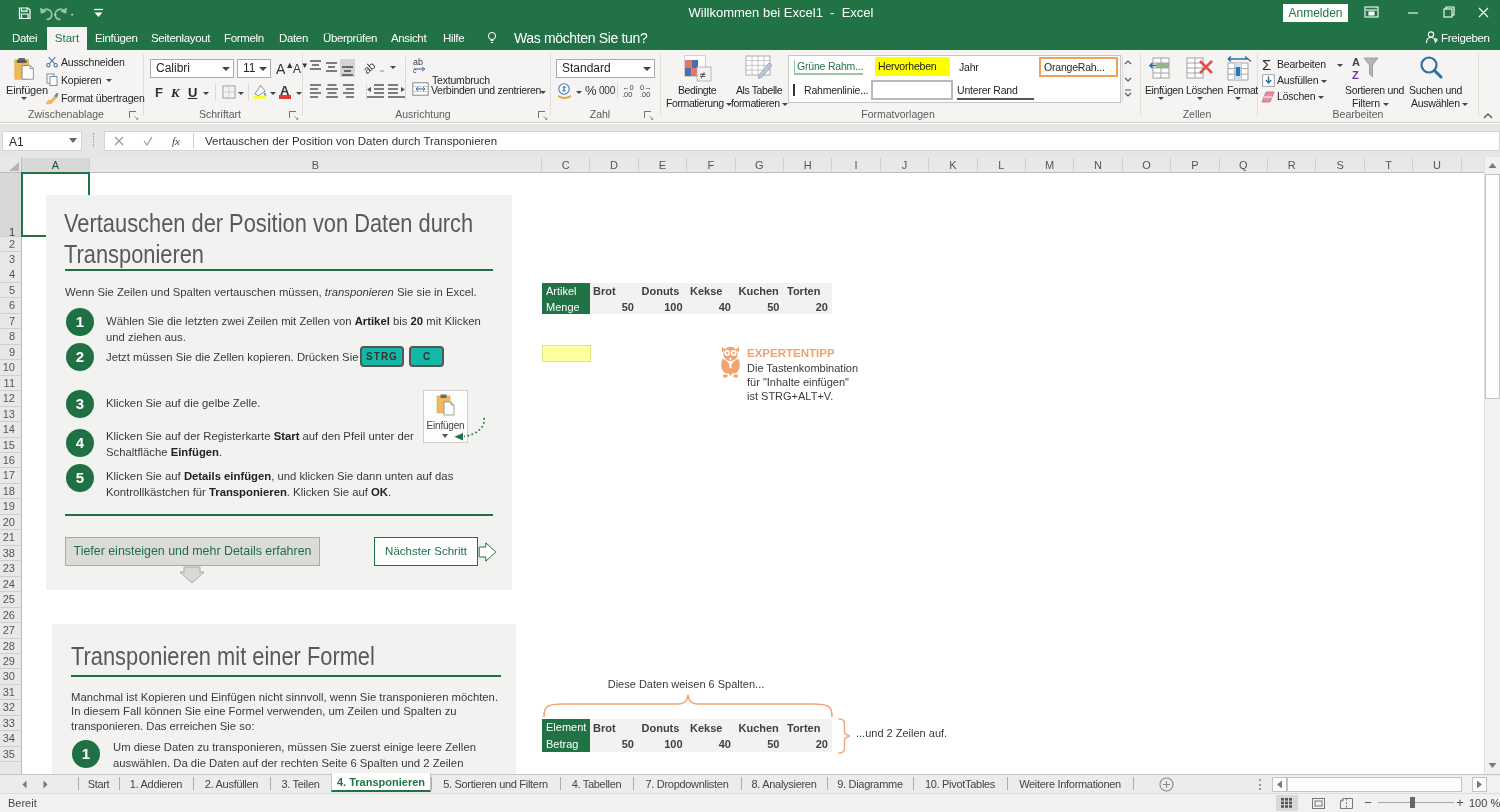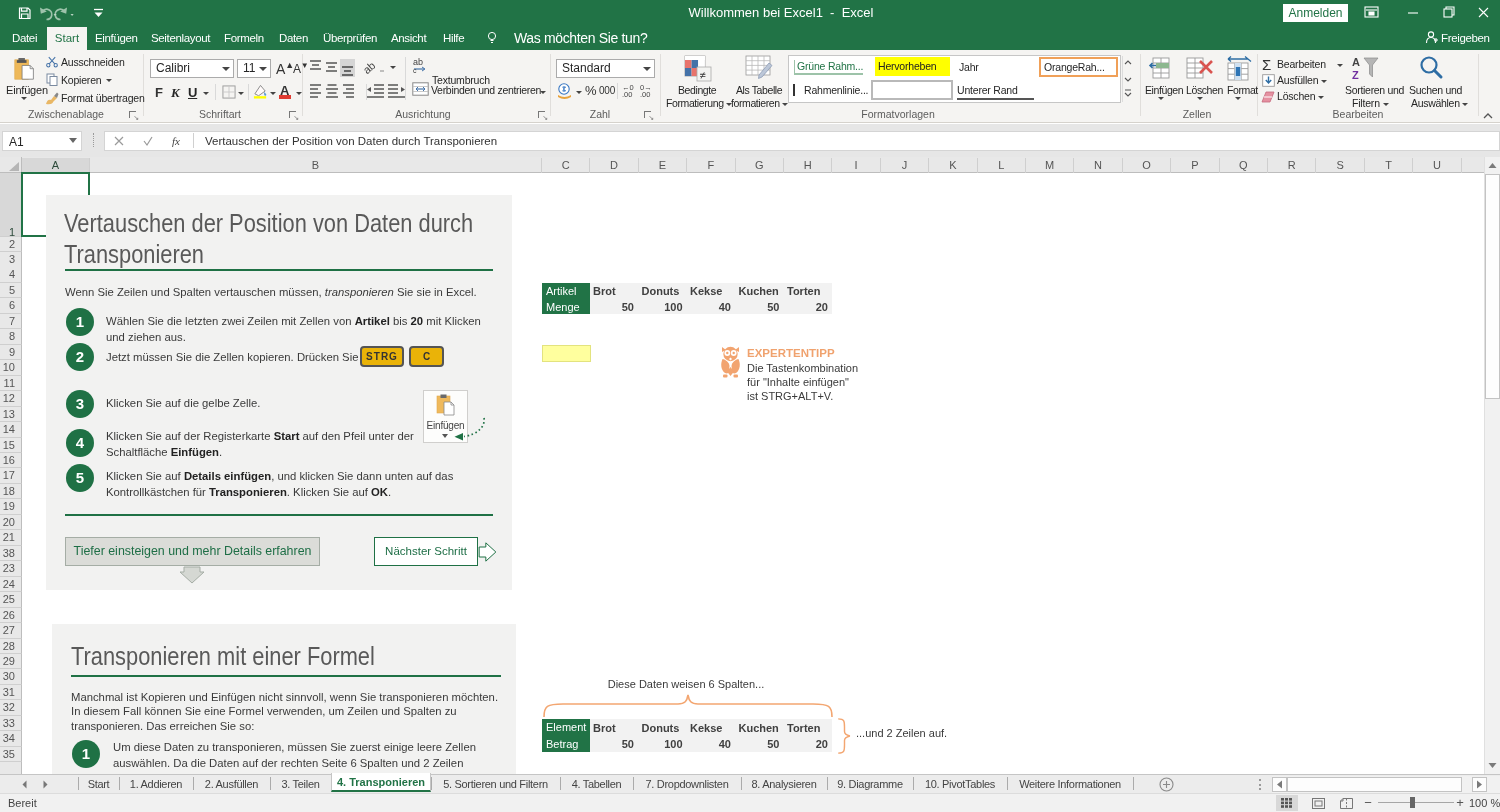--- a/index.html
+++ b/index.html
@@ -31,21 +31,21 @@
 
 #sheet { left:0; top:157px; width:1484px; height:618px; background:#fff; overflow:hidden; }
 #colhdrs { left:0; top:157px; width:1484px; height:16px; background:#e8e8e8; border-bottom:1px solid #bdbdbd; }
 .ch { position:absolute; top:0; height:15px; border-right:1px solid #cfcfcf; font-size:11px; color:#555; text-align:center; line-height:15px; }
 .rh { position:absolute; left:0; width:22px; background:#e8e8e8; border-bottom:1px solid #cfcfcf; border-right:1px solid #bdbdbd; font-size:11px; color:#555; text-align:right; padding-right:6px; }
 
 .card { position:absolute; background:#f2f2f1; }
 .circle { position:absolute; width:28px; height:28px; border-radius:50%; background:#1f7145; color:#fff; font-size:15px; font-weight:bold; text-align:center; line-height:28px; }
 .step { position:absolute; font-size:11.3px; color:#3a3a3a; line-height:15.5px; white-space:nowrap; }
 .step b { color:#222; }
-.key { display:inline-block; border:2px solid #555; border-radius:4px; background:#eab308; font-size:10px; font-weight:bold; color:#333; text-align:center; }
+.key { display:inline-block; border:2px solid #555; border-radius:4px; background:#14b8a6; font-size:10px; font-weight:bold; color:#333; text-align:center; }
 
 .gcell { position:absolute; background:#217346; color:#fff; font-size:11px; line-height:16px; padding-left:4px; }
 .tbl { position:absolute; background:#f2f2f2; }
 .tcell { position:absolute; font-size:11px; font-weight:bold; color:#404040; line-height:16px; }
 
 #tabbar { left:0; top:774px; width:1500px; height:19px; background:#ececec; border-top:1px solid #c5c5c5; }
 .stab { position:absolute; top:775px; height:18px; font-size:11px; letter-spacing:-0.3px; color:#444; line-height:18px; text-align:center; white-space:nowrap; }
 .stsep { position:absolute; top:777px; width:1px; height:13px; background:#ababab; }
 
 #statusbar { left:0; top:793px; width:1500px; height:19px; background:#f1f1f1; border-top:1px solid #dcdcdc; font-size:11px; color:#444; }

